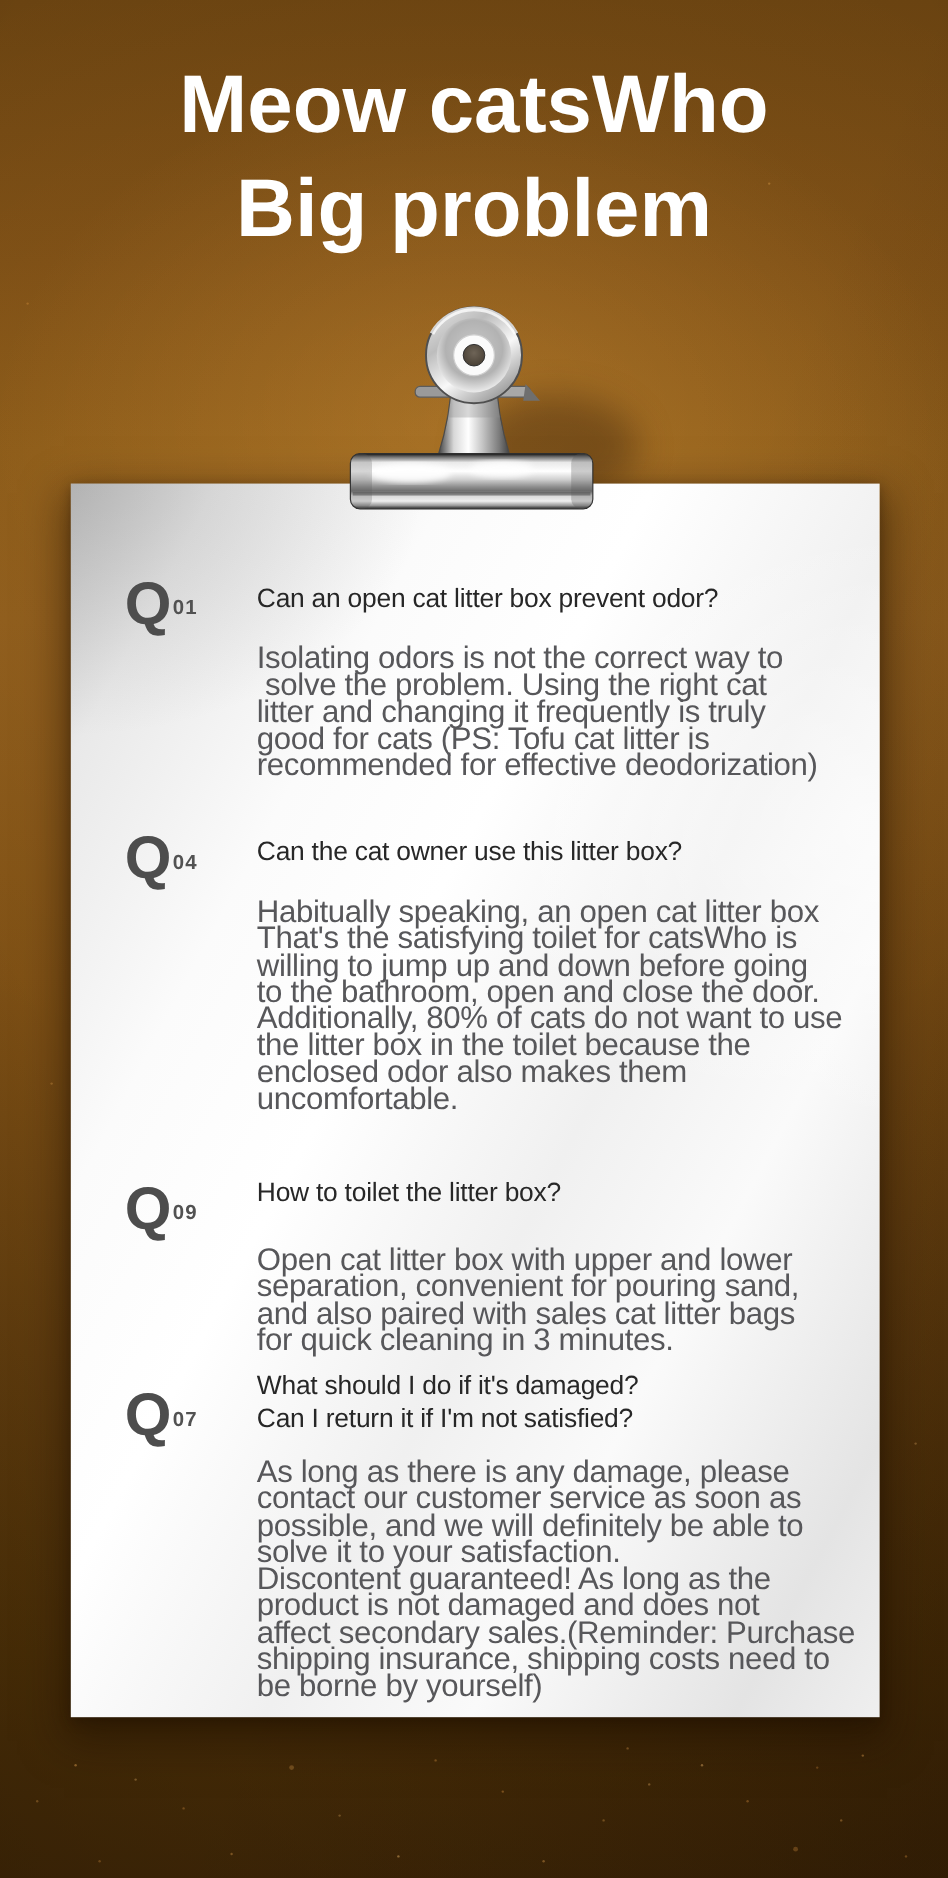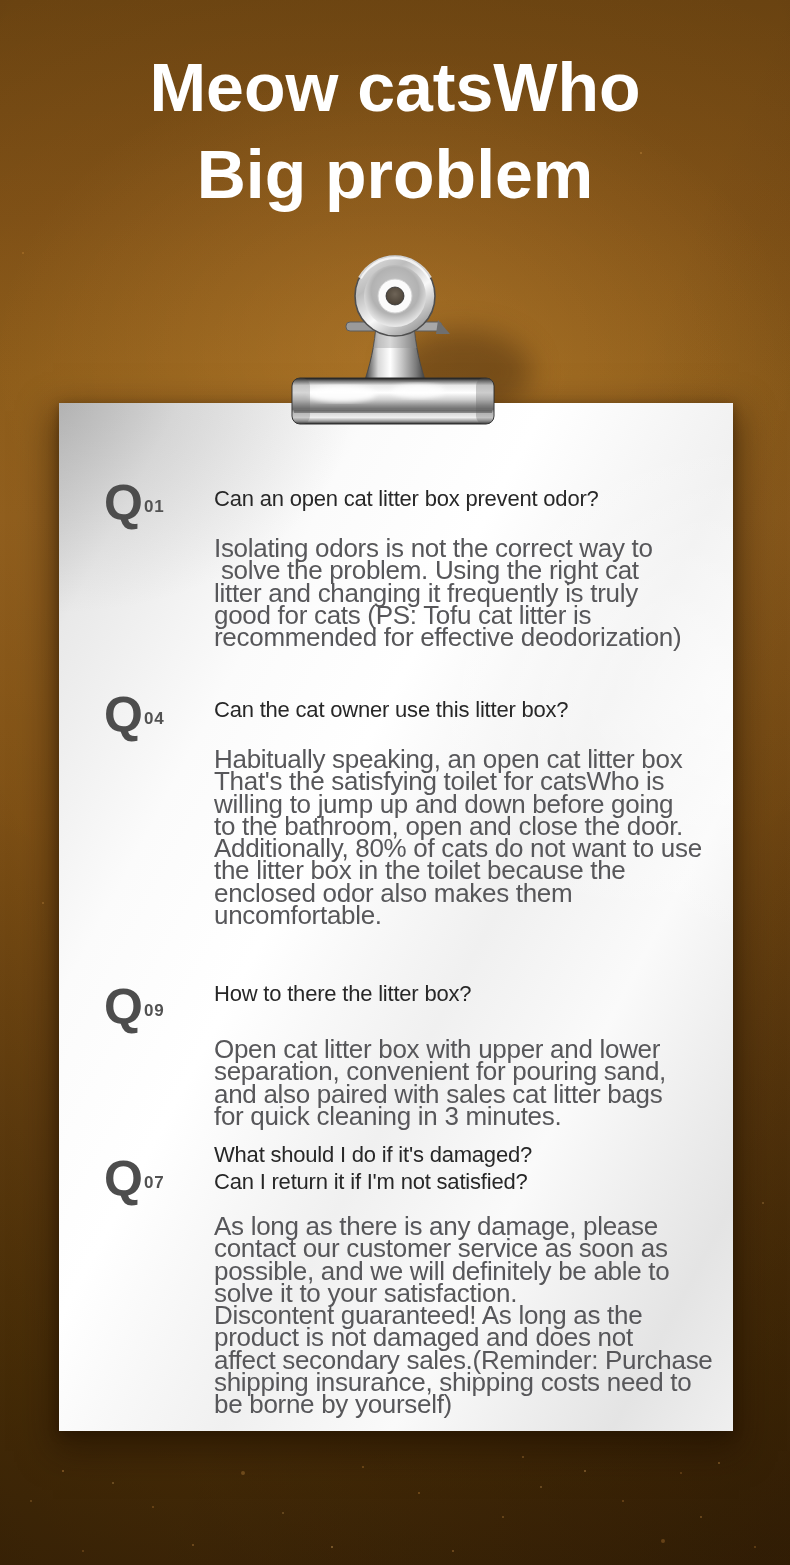--- a/index.html
+++ b/index.html
@@ -94,21 +94,21 @@
 Additionally, 80% of cats do not want to use
 the litter box in the toilet because the
 enclosed odor also makes them
 uncomfortable.</div>
   </div>
 
   <div class="faq-item" style="top:980px;">
     <div class="badge" style="top:2px;">
       <span class="q">Q</span><span class="num">09</span>
     </div>
-    <div class="question" style="top:0;">How to there the litter box?</div>
+    <div class="question" style="top:0;">How to toilet the litter box?</div>
     <div class="answer" style="top:58px;">Open cat litter box with upper and lower
 separation, convenient for pouring sand,
 and also paired with sales cat litter bags
 for quick cleaning in 3 minutes.</div>
   </div>
 
   <div class="faq-item" style="top:1141px;">
     <div class="badge" style="top:13px;">
       <span class="q">Q</span><span class="num">07</span>
     </div>

